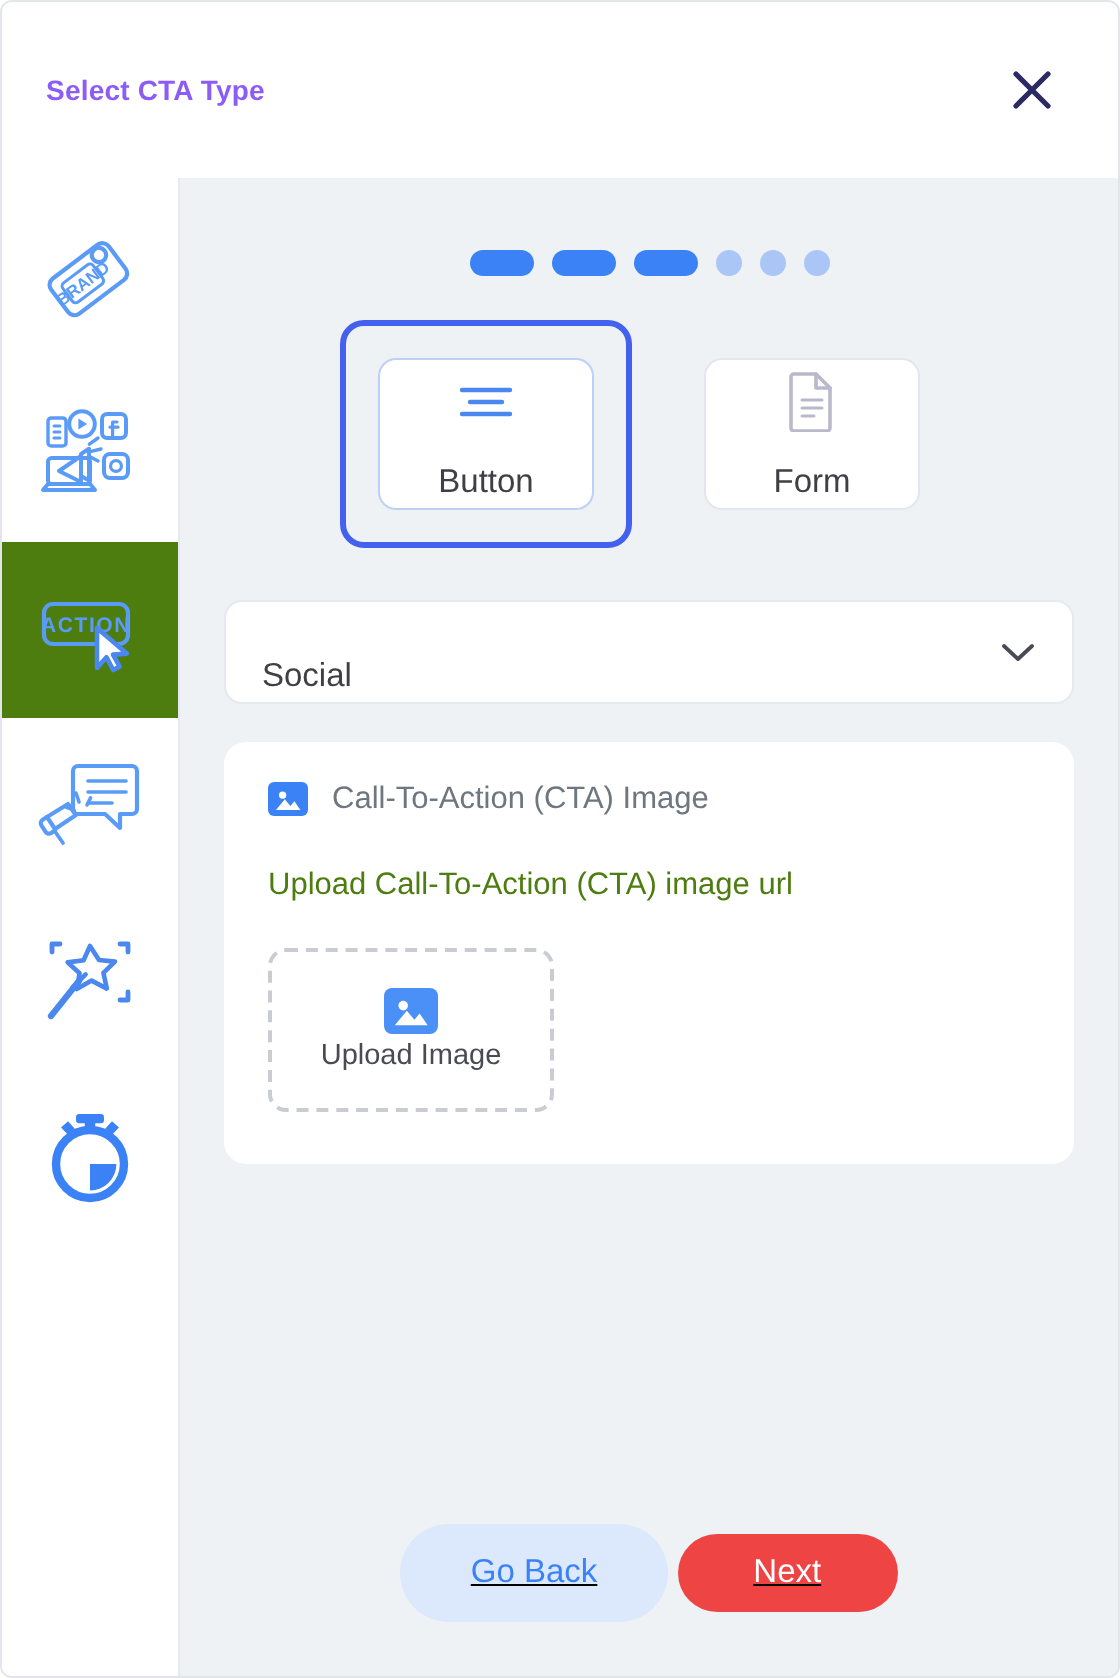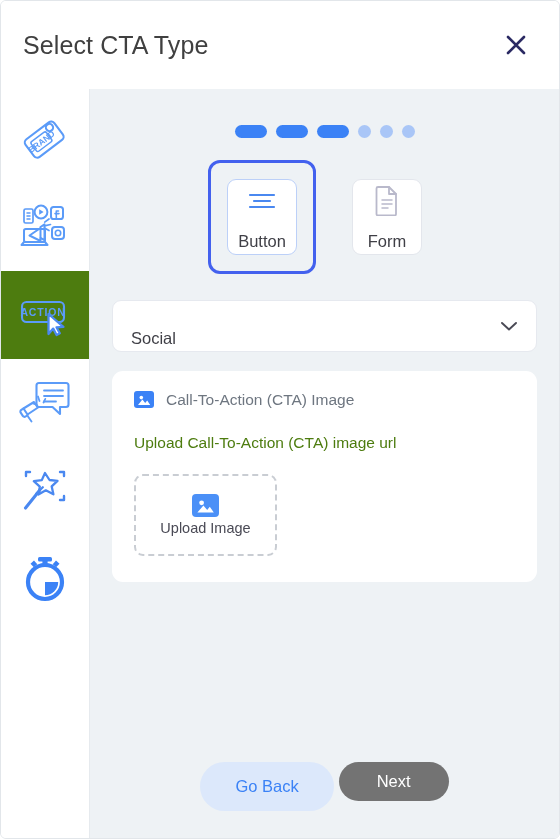--- a/index.html
+++ b/index.html
@@ -23,23 +23,23 @@
   .header {
     height: 88px;
     flex: 0 0 88px;
     background: #ffffff;
     display: flex; align-items: center;
     padding: 0 26px 0 22px;
     position: relative;
     z-index: 3;
   }
   .header-title {
-    font-size: 25px;
-    font-weight: normal;
-    color: #404040;
+    font-size: 14px;
+    font-weight: bold;
+    color: #8b5cf6;
     letter-spacing: .1px;
   }
   .close-btn {
     margin-left: auto;
     width: 34px; height: 34px;
     display: flex; align-items: center; justify-content: center;
     cursor: pointer;
     color: #2b2a63;
   }
   .close-btn svg { display: block; }
@@ -87,21 +87,21 @@
   .step-dot.done { width: 32px; background: #3b82f6; }
 
   
   .options {
     display: flex;
     gap: 17px;
     padding: 0 22px;
     justify-content: center;
   }
   .opt-wrap {
-    width: 108px; height: 114px;
+    width: 146px; height: 114px;
     border-radius: 12px;
     padding: 16px;
     border: 3px solid transparent;
     cursor: pointer;
   }
   .opt-wrap.selected { border-color: #4361ee; }
   .opt {
     width: 100%; height: 100%;
     background: #ffffff;
     border: 1px solid #e3e6ec;
@@ -175,38 +175,39 @@
     width: 27px; height: 23px;
     background: #4b90f7;
     border-radius: 4px;
     display: flex; align-items: center; justify-content: center;
   }
   .dz-label { font-size: 14.5px; color: #4a4a55; }
 
   
   .footer {
     margin-top: auto;
-    display: flex; align-items: flex-start; justify-content: center;
+    display: flex; align-items: center; justify-content: center;
     gap: 5px;
     padding-bottom: 27px;
+    text-decoration: underline;
   }
   .btn {
     border: none;
     font-family: "Liberation Sans", sans-serif;
     font-size: 16.5px;
     border-radius: 999px;
     cursor: pointer;
   }
   .btn-back {
     background: #dce8fb;
     color: #3b82f6;
     padding: 15px 35px;
   }
   .btn-next {
-    background: #737373;
+    background: #ef4444;
     color: #ffffff;
     padding: 10px 38px;
   }
 </style>
 </head>
 <body>
 
 <div class="modal">
 
   <div class="header">

